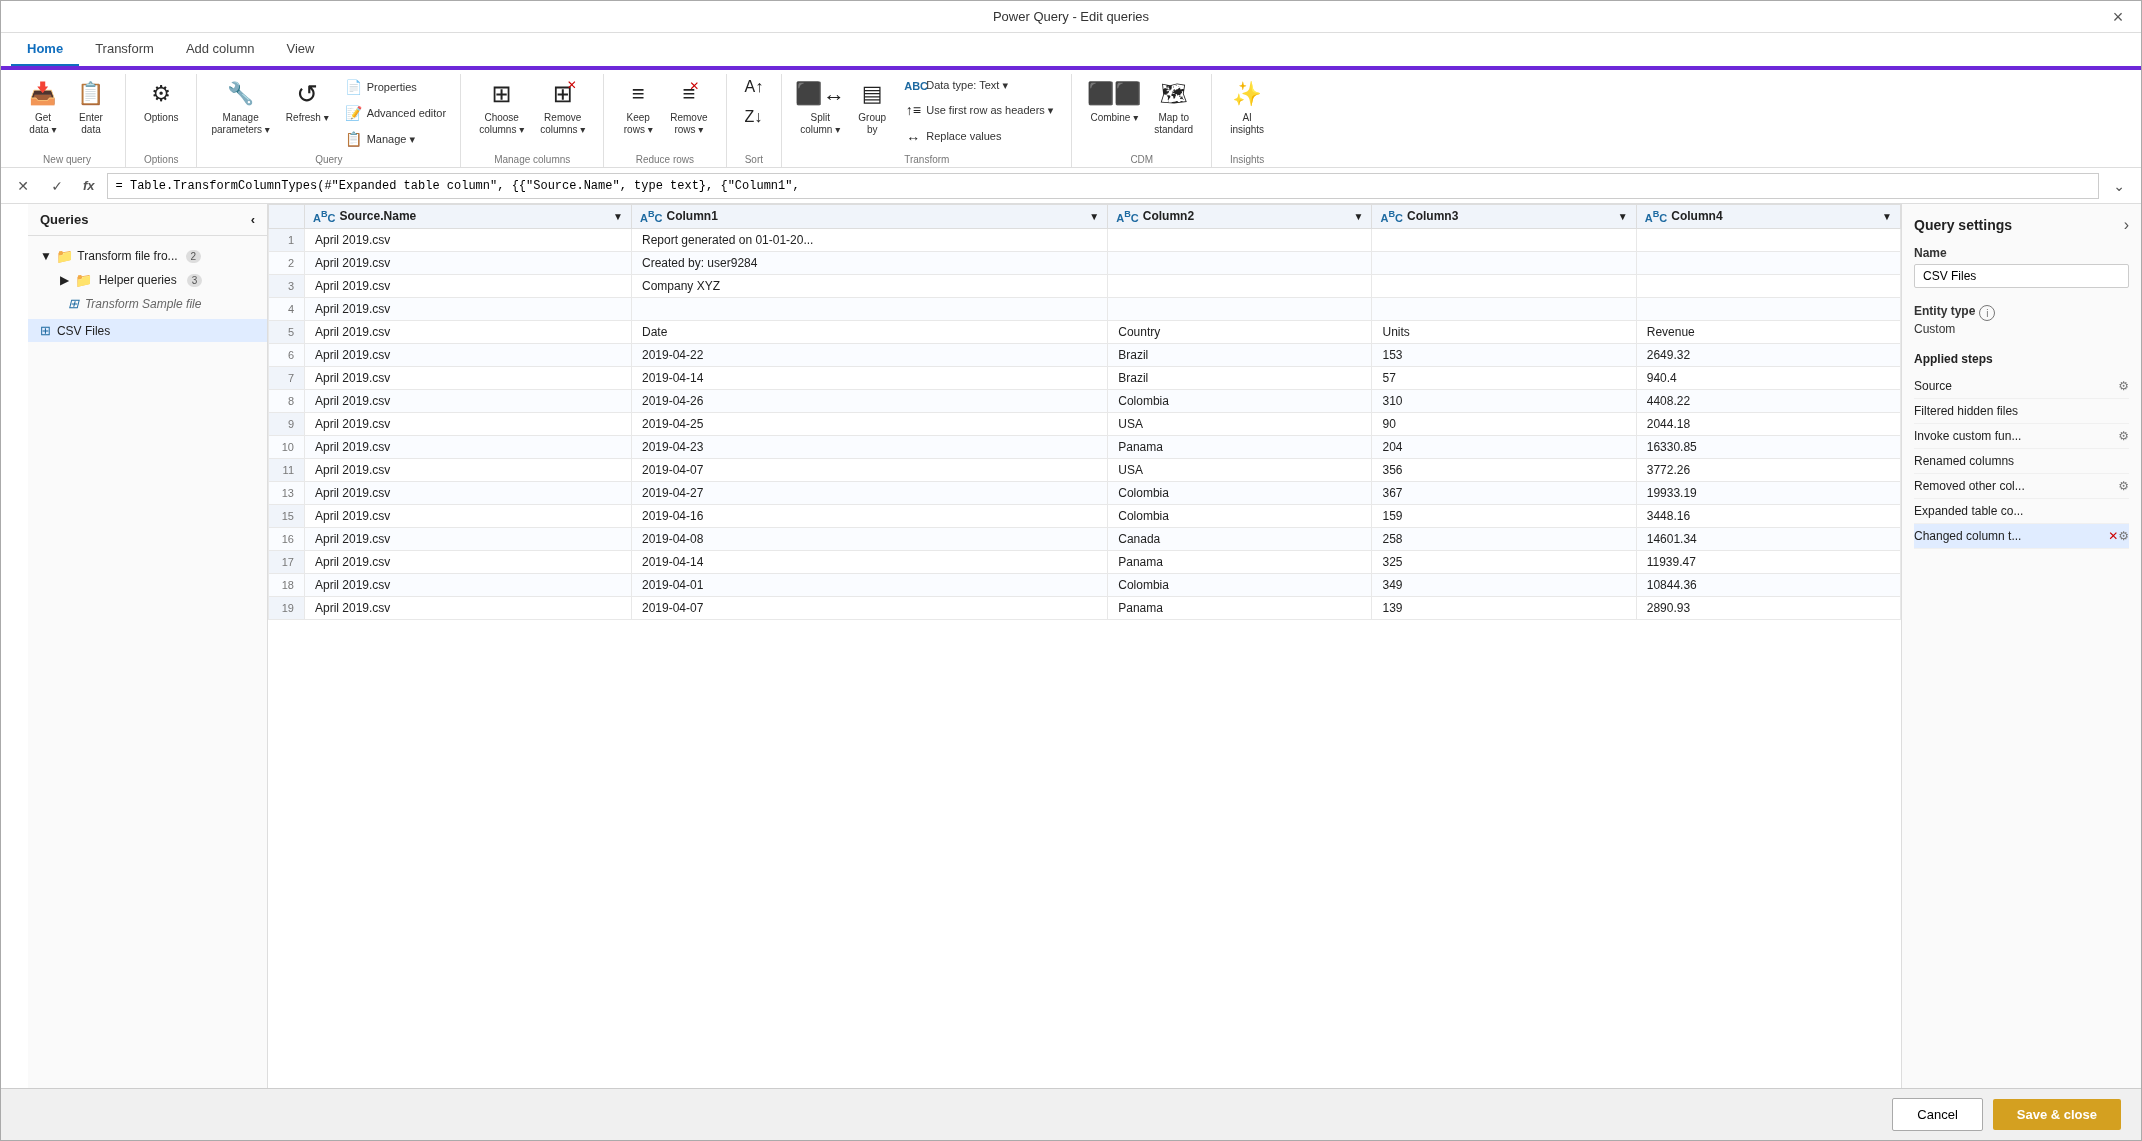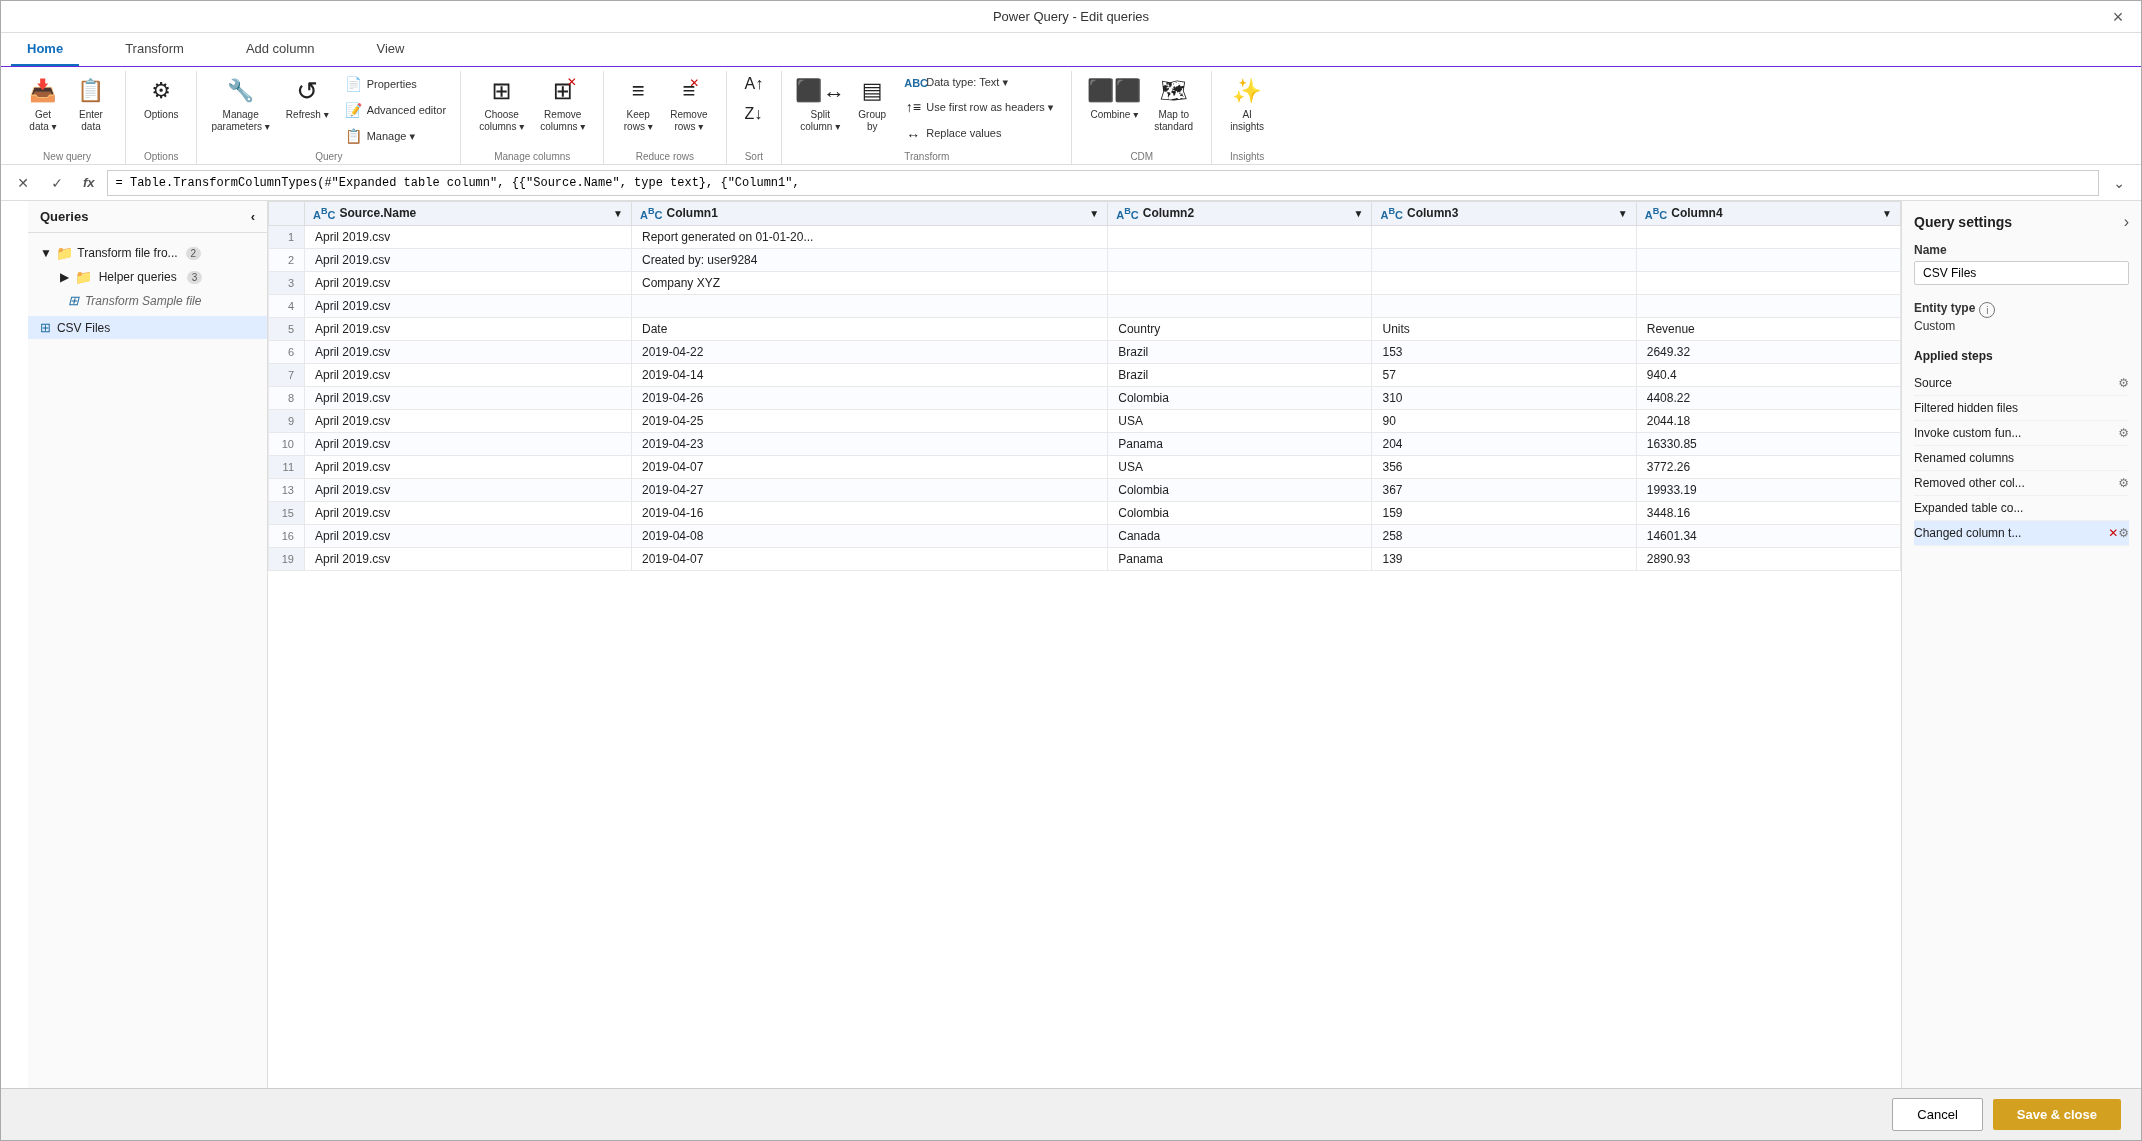--- a/index.html
+++ b/index.html
@@ -7,21 +7,21 @@
 
     .window { width: 2142px; height: 1141px; background: #fff; border: 1px solid #aaa; display: flex; flex-direction: column; position: relative; }
 
     
     .title-bar { height: 32px; background: #fff; border-bottom: 1px solid #ddd; display: flex; align-items: center; justify-content: center; position: relative; }
     .title-bar-text { font-size: 13px; color: #333; }
     .title-bar-close { position: absolute; right: 0; top: 0; width: 46px; height: 32px; display: flex; align-items: center; justify-content: center; cursor: pointer; font-size: 18px; color: #555; }
 
     
     .ribbon { background: #fff; border-bottom: 1px solid #ddd; }
-    .ribbon-tabs { display: flex; padding: 0 10px; border-bottom: 1px solid #6d28d9; gap: 30px; }
+    .ribbon-tabs { display: flex; padding: 0 10px; border-bottom: 4px solid #6d28d9; }
     .ribbon-tab { padding: 8px 16px; font-size: 13px; cursor: pointer; border-bottom: 2px solid transparent; color: #444; }
     .ribbon-tab.active { border-bottom: 2px solid #106ebe; color: #106ebe; font-weight: 600; }
 
     .ribbon-content { display: flex; padding: 4px 8px 0 8px; align-items: stretch; }
     .ribbon-group { display: flex; flex-direction: column; align-items: center; border-right: 1px solid #e0e0e0; padding: 0 12px; min-width: 60px; }
     .ribbon-group:last-child { border-right: none; }
     .ribbon-group-label { font-size: 10px; color: #777; margin-top: 2px; padding-bottom: 2px; text-align: center; }
     .ribbon-group-inner { display: flex; align-items: flex-start; gap: 4px; flex: 1; }
 
     .ribbon-btn { display: flex; flex-direction: column; align-items: center; justify-content: flex-start; padding: 4px 6px; cursor: pointer; border-radius: 2px; min-width: 44px; min-height: 58px; }
@@ -468,20 +468,36 @@
     </tr>
               <tr>
       <td class="row-num">16</td>
       <td>April 2019.csv</td>
       <td>2019-04-08</td>
       <td>Canada</td>
       <td>258</td>
       <td>14601.34</td>
     </tr>
               <tr>
+      <td class="row-num">17</td>
+      <td>April 2019.csv</td>
+      <td>2019-04-14</td>
+      <td>Panama</td>
+      <td>325</td>
+      <td>11939.47</td>
+    </tr>
+              <tr>
+      <td class="row-num">18</td>
+      <td>April 2019.csv</td>
+      <td>2019-04-01</td>
+      <td>Colombia</td>
+      <td>349</td>
+      <td>10844.36</td>
+    </tr>
+              <tr>
       <td class="row-num">19</td>
       <td>April 2019.csv</td>
       <td>2019-04-07</td>
       <td>Panama</td>
       <td>139</td>
       <td>2890.93</td>
     </tr>
             </tbody>
         </table>
       </div>

